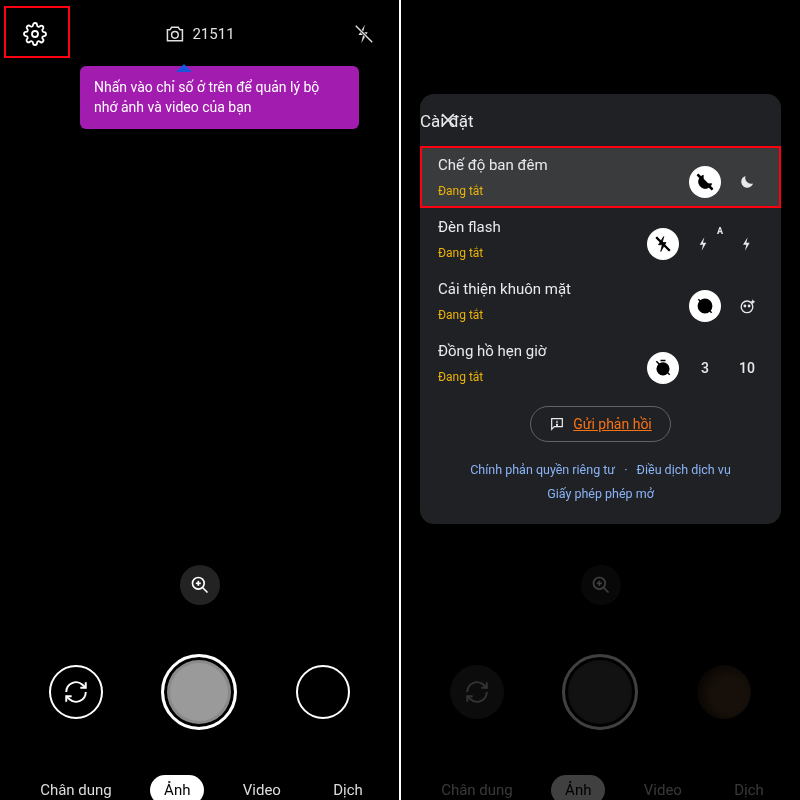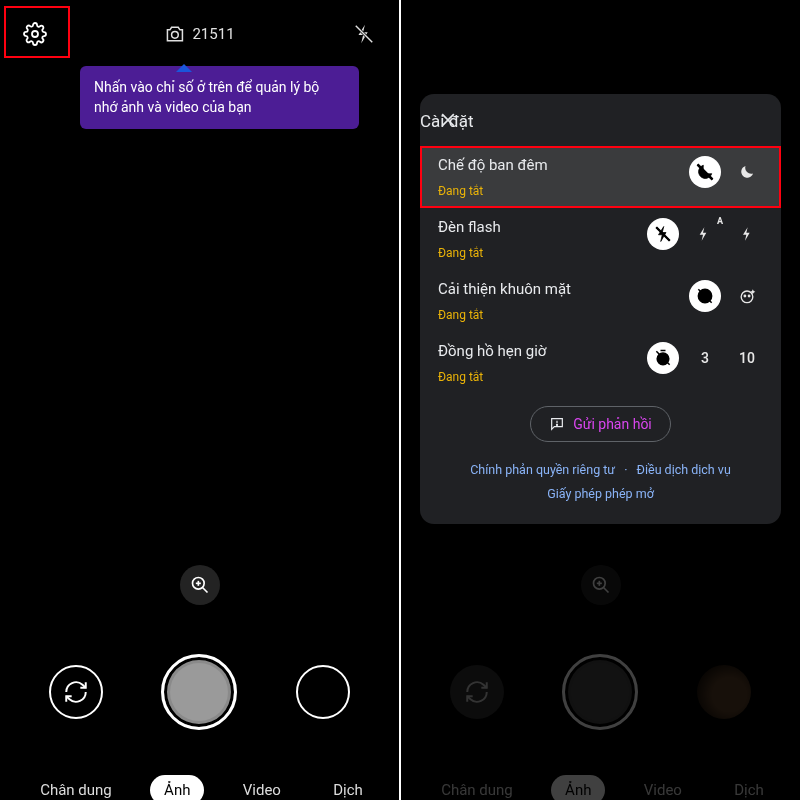--- a/index.html
+++ b/index.html
@@ -55,21 +55,21 @@
     width: 66px; height: 52px;
     border: 2px solid #ff0010;
     pointer-events: none;
   }
   
   .tooltip {
     position: absolute;
     top: 66px;
     left: 80px;
     right: 40px;
-    background: #4c1d95;
+    background: #a21caf;
     color: #fff;
     padding: 12px 14px;
     border-radius: 6px;
     font-size: 14px;
     line-height: 1.4;
   }
   .tooltip::before {
     content: '';
     position: absolute;
     top: -10px;
@@ -167,21 +167,21 @@
     position: absolute; left:0; right:0;
     font-size: 17px;
     font-weight: 400;
   }
   .close-x {
     width: 22px; height: 22px;
     z-index:2;
   }
   .setting-row {
     display: flex;
-    align-items: flex-start;
+    align-items: flex-end;
     justify-content: space-between;
     padding: 10px 18px;
     gap: 10px;
   }
   .setting-row.selected {
     background: #3a3b3d;
     position: relative;
   }
   .setting-row.selected::after{
     content:'';
@@ -205,21 +205,22 @@
   .feedback-btn {
     margin: 12px auto 0;
     display: flex;
     align-items: center;
     gap: 8px;
     padding: 9px 18px;
     border: 1px solid #5f6368;
     border-radius: 24px;
     width: fit-content;
     font-size: 14px;
-    color: #d946ef;
+    color: #f97316;
+    text-decoration: underline;
   }
   .panel-links {
     text-align: center;
     font-size: 12.5px;
     color: #8ab4f8;
     margin-top: 16px;
     line-height: 1.9;
   }
   .panel-links .dot { color: #8ab4f8; margin: 0 6px;}
   svg { display:block; }

